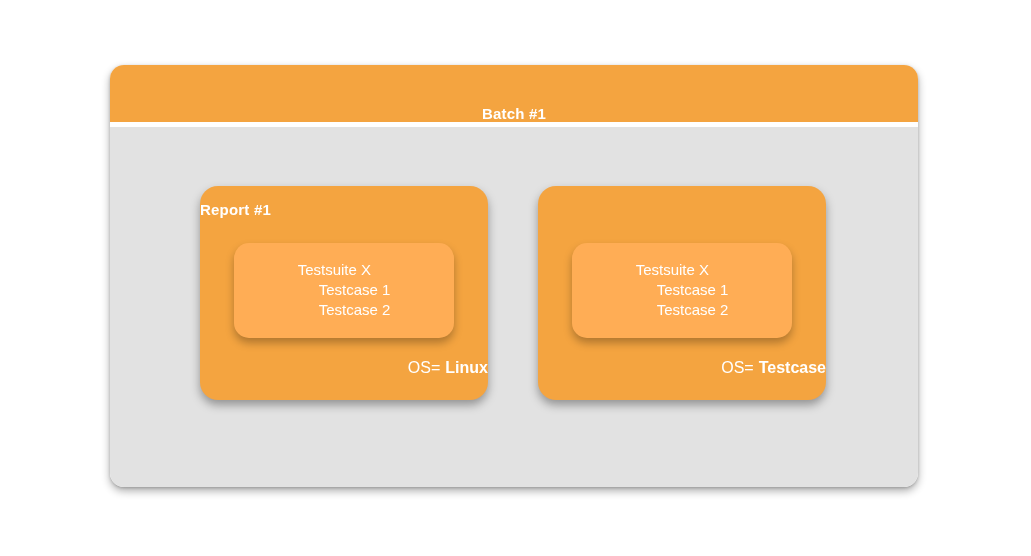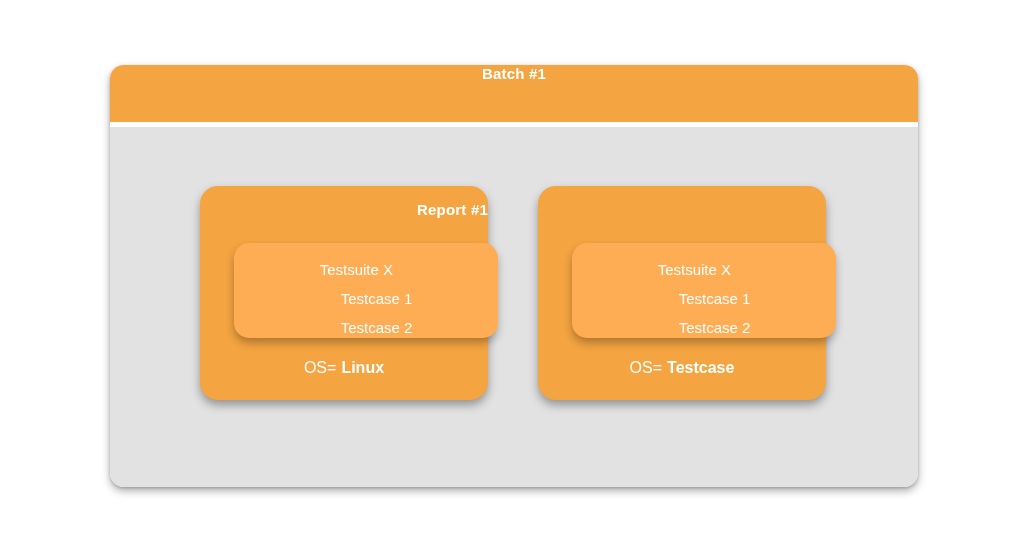--- a/index.html
+++ b/index.html
@@ -19,21 +19,21 @@
     background: #ffffff;
     box-shadow: 0 4px 9px rgba(0,0,0,0.32), 0 1px 3px rgba(0,0,0,0.18);
   }
 
   .batch-header {
     position: absolute;
     left: 0; top: 0; right: 0;
     height: 57px;
     background: var(--header-orange, #F4A440);
     border-radius: 14px 14px 0 0;
-    display: flex; align-items: flex-start; justify-content: center;
+    display: flex; align-items: flex-end; justify-content: center;
     color: var(--text-white, #ffffff);
     font-weight: bold;
     font-size: 15px;
     letter-spacing: 0.2px;
   }
 
   .batch-body {
     position: absolute;
     left: 0; top: 62px; right: 0; bottom: 0;
     background: var(--body-gray, #E2E2E2);
@@ -47,49 +47,49 @@
     background: var(--report-orange, #F4A440);
     border-radius: 18px;
     box-shadow: 0 5px 10px rgba(0,0,0,0.35);
   }
   .report-1 { left: 90px; }
   .report-2 { left: 428px; }
 
   .report-title {
     position: absolute;
     top: 15px; left: 0; width: 100%;
-    text-align: right;
+    text-align: left;
     color: var(--text-white, #ffffff);
     font-weight: bold;
     font-size: 15px;
     letter-spacing: 0.2px;
   }
 
   .testsuite {
     position: absolute;
     left: 34px; top: 57px;
-    width: 264px; height: 95px;
+    width: 220px; height: 95px;
     background: var(--testsuite-orange, #FFAD55);
     border-radius: 15px;
     box-shadow: 0 5px 8px rgba(0,0,0,0.28);
     color: var(--text-white, #ffffff);
     font-size: 15px;
   }
 
   .ts-block {
     width: fit-content;
     margin: 17px auto 0;
     line-height: 20px;
   }
-  .ts-case { padding-left: 21px; margin-top: 9px; }
+  .ts-case { padding-left: 21px; }
 
   .os-line {
     position: absolute;
     bottom: 23px; left: 0; width: 100%;
-    text-align: center;
+    text-align: right;
     color: var(--text-white, #ffffff);
     font-size: 16px;
   }
   .os-val { font-weight: bold; margin-left: 5px; }
 </style>
 </head>
 <body>
 
 <div class="batch">
 

